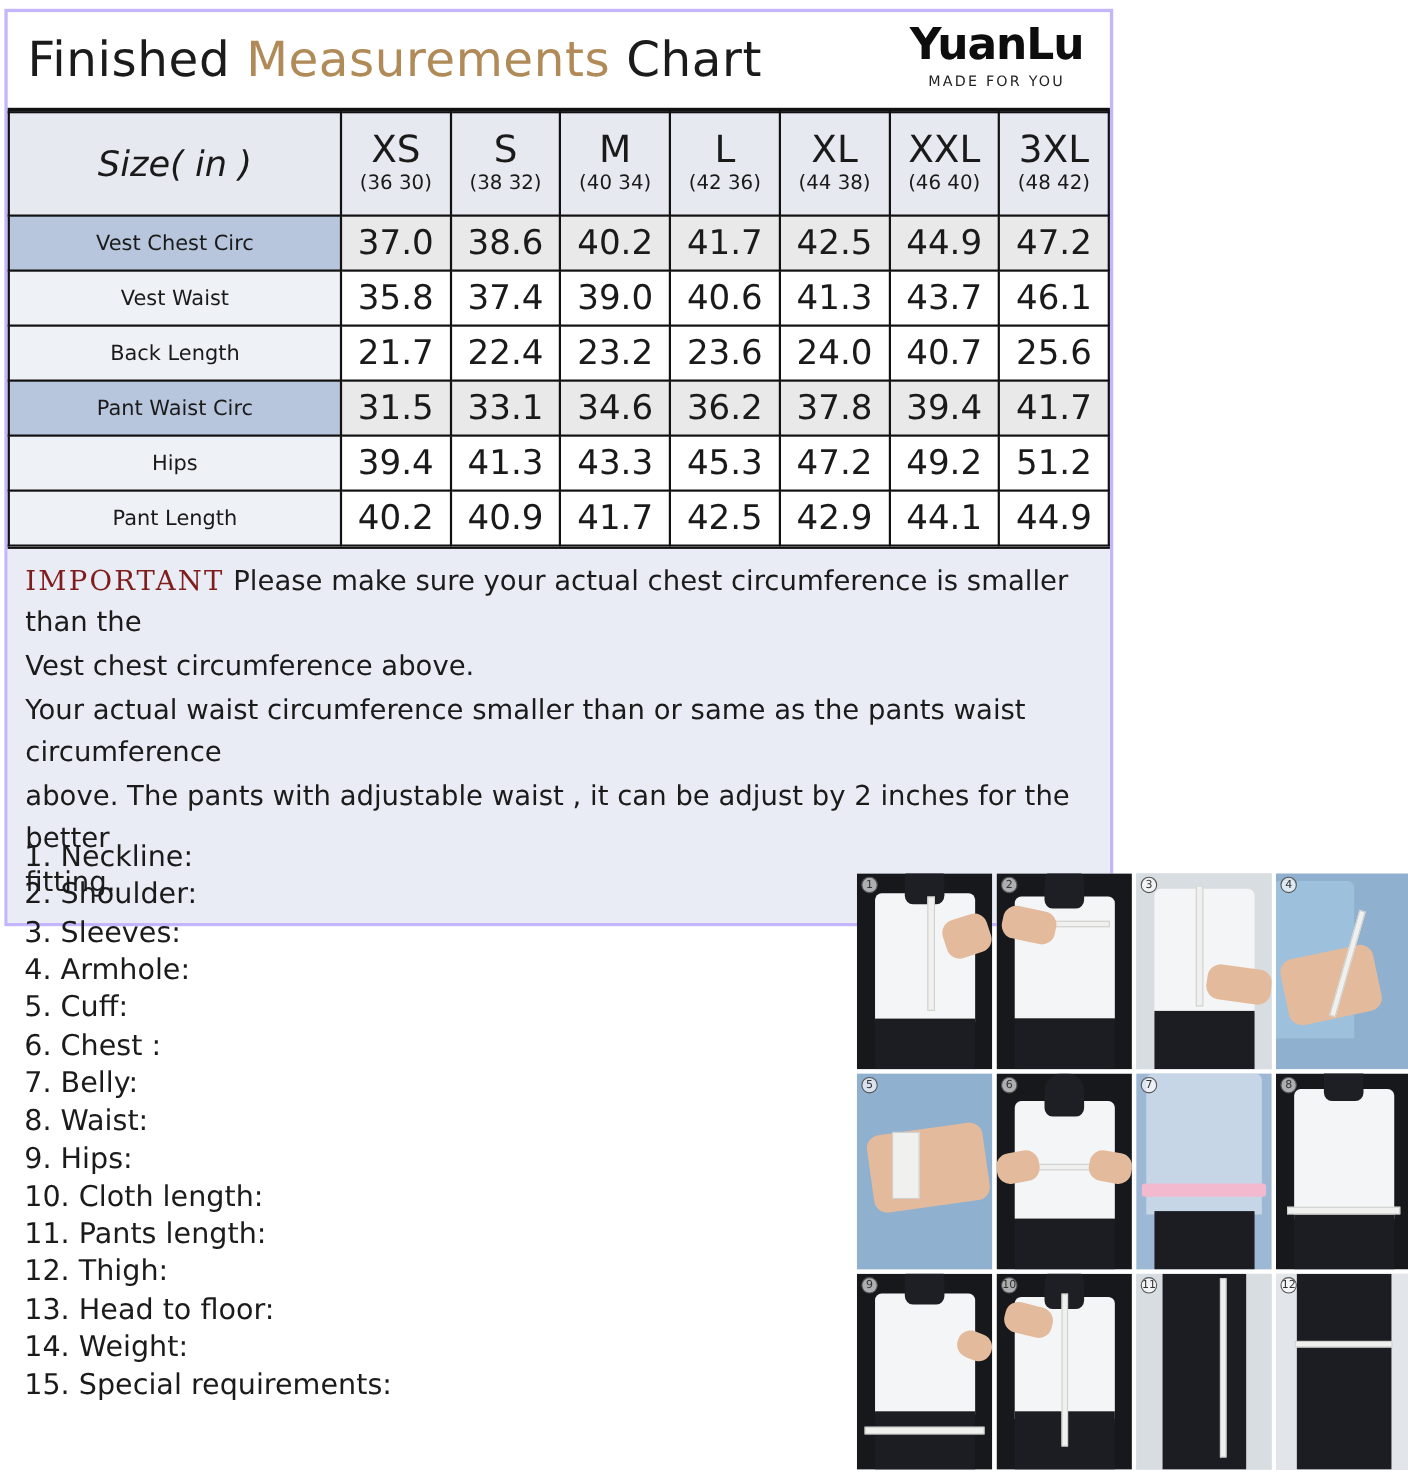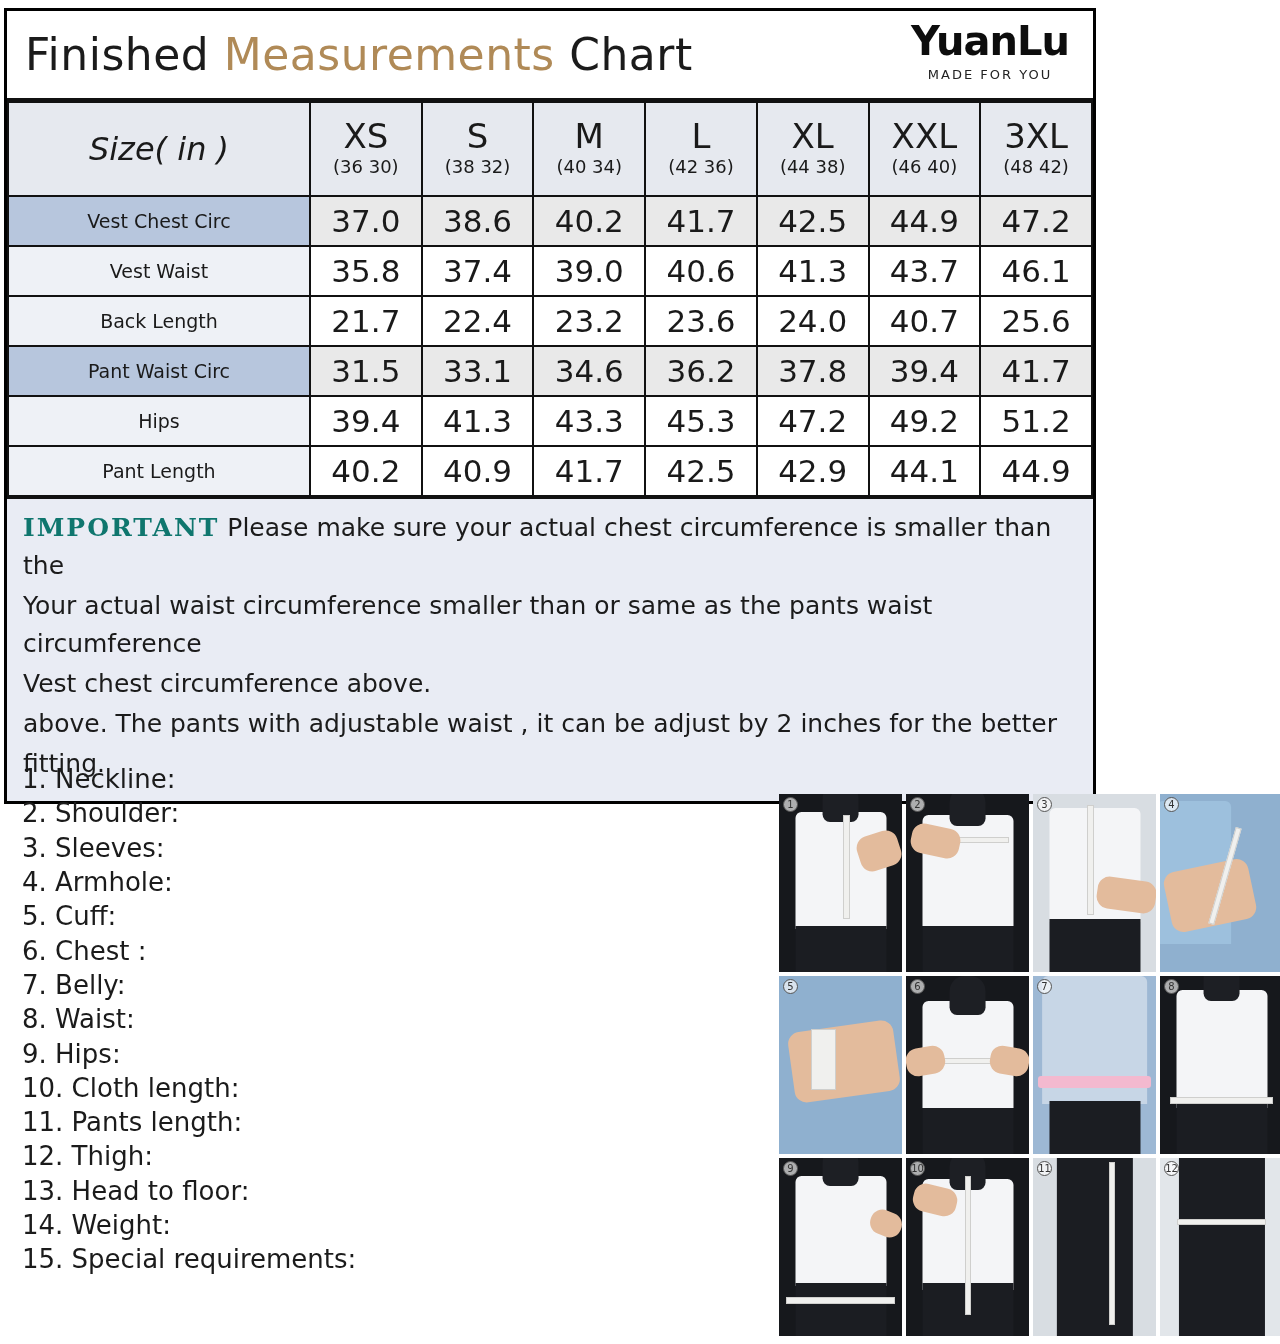--- a/index.html
+++ b/index.html
@@ -10,22 +10,22 @@
     font-family: "DejaVu Sans", "Liberation Sans", sans-serif;
     color: #1a1a1a;
     overflow: hidden;
   }
   .page { position: relative; width: 1280px; height: 1344px; }
 
   
   .chart-box {
     position: absolute;
     left: 4px; top: 8px;
-    width: 1092px;
-    border: 3px solid #000000;
+    width: 1008px;
+    border: 3px solid #c4b5fd;
     background: #fff;
   }
   .title-row {
     position: relative;
     height: 90px;
     display: flex;
     align-items: center;
     border-bottom: 3px solid #111;
   }
   .title {
@@ -90,24 +90,23 @@
   .note {
     background: #e9ecf4;
     border-top: 2px solid #111;
     padding: 10px 16px 16px 16px;
     font-size: 25px;
     line-height: 1.52;
     color: #1b1b1b;
   }
   .note .imp {
     font-family: "DejaVu Serif", "Liberation Serif", serif;
-    color: #0f766e;
+    color: #7f1d1d;
     letter-spacing: 2px;
     font-size: 25px;
-    font-weight: bold;
   }
   .note p { margin: 0 0 2px 0; }
 
   
   .lower {
     position: absolute;
     left: 4px;
     top: 762px;
     width: 1272px;
     height: 580px;
@@ -283,22 +282,22 @@
           <td>42.5</td>
           <td>42.9</td>
           <td>44.1</td>
           <td>44.9</td>
         </tr>
       </tbody>
     </table>
 
     <div class="note">
       <p><span class="imp">IMPORTANT</span> <span>Please make sure  your actual chest circumference is smaller than the</span></p>
+      <p>Vest chest circumference above.</p>
       <p>Your actual waist circumference smaller than or same as the pants waist circumference</p>
-      <p>Vest chest circumference above.</p>
       <p>above.  The pants with adjustable waist , it can be  adjust by 2 inches for the better</p>
       <p>fitting.</p>
     </div>
   </div>
 
   <div class="lower">
     <ul class="req-list">
       <li>1. Neckline:</li>
       <li>2. Shoulder:</li>
       <li>3. Sleeves:</li>

